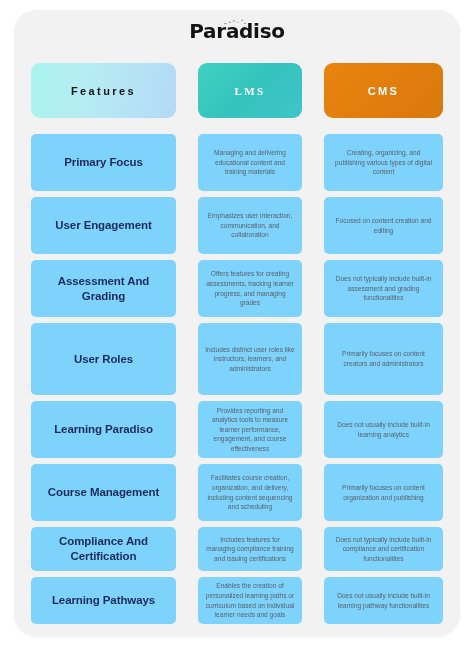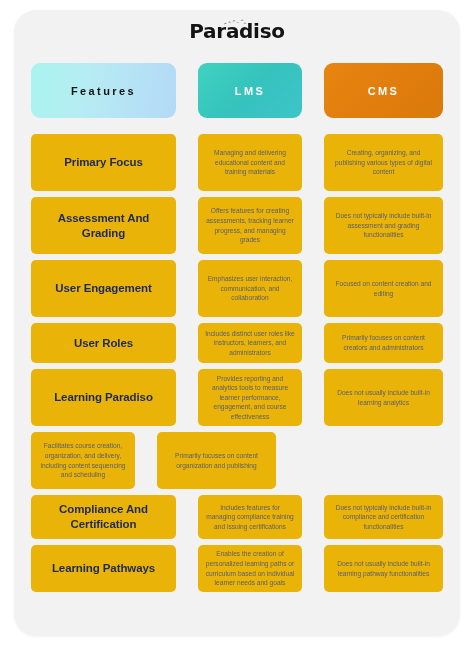--- a/index.html
+++ b/index.html
@@ -99,32 +99,33 @@
     letter-spacing: 2.4px;
     text-transform: none;
   }
   .pill-features {
     background: linear-gradient(100deg, #a9f4ee 0%, #b6ecf3 38%, #b4d9f7 100%);
   }
   .pill-features .pill-label { color: #111418; }
 
   .pill-lms {
     background: linear-gradient(135deg, #3fd2c0 0%, #35c3bd 50%, #3ec4c9 100%);
+    font-family: Liberation Serif, serif;
   }
   .pill-lms .pill-label { color: #ffffff; }
 
   .pill-cms {
     background: linear-gradient(135deg, #e8840f 0%, #e07d0d 55%, #d97a0c 100%);
     text-align: center;
   }
   .pill-cms .pill-label { color: #ffffff; }
 
   
   .cell {
-    background: #eab308;
+    background: #7dd3fc;
     border-radius: 5px;
     box-sizing: border-box;
     display: flex;
     align-items: center;
     justify-content: center;
     padding: 6px 7px;
   }
 
   .cell-feature {
     font-size: 11.5px;
@@ -140,21 +141,21 @@
     font-weight: 400;
     color: #5a5f6b;
     text-align: center;
     line-height: 9.6px;
   }
 
   
   .r0 .cell { height: 57px; }
   .r1 .cell { height: 57px; }
   .r2 .cell { height: 57px; }
-  .r3 .cell { height: 40px; }
+  .r3 .cell { height: 72px; }
   .r4 .cell { height: 57px; }
   .r5 .cell { height: 57px; }
   .r6 .cell { height: 44px; align-items: center; }
   .r7 .cell { height: 47px; }
 </style>
 </head>
 <body>
 
 <div class="page">
   <div class="card">
@@ -194,44 +195,44 @@
           <span class="cell-feature">Primary Focus</span>
         </div>
         <div class="cell col-2">
           <span class="cell-desc">Managing and delivering educational content and training materials</span>
         </div>
         <div class="cell col-3">
           <span class="cell-desc">Creating, organizing, and publishing various types of digital content</span>
         </div>
       </div>
 
+      <div class="row r1">
+        <div class="cell col-1">
+          <span class="cell-feature">User Engagement</span>
+        </div>
+        <div class="cell col-2">
+          <span class="cell-desc">Emphasizes user interaction, communication, and collaboration</span>
+        </div>
+        <div class="cell col-3">
+          <span class="cell-desc">Focused on content creation and editing</span>
+        </div>
+      </div>
+
       <div class="row r2">
         <div class="cell col-1">
           <span class="cell-feature">Assessment And Grading</span>
         </div>
         <div class="cell col-2">
           <span class="cell-desc">Offers features for creating assessments, tracking learner progress, and managing grades</span>
         </div>
         <div class="cell col-3">
           <span class="cell-desc">Does not typically include built-in assessment and grading functionalities</span>
         </div>
       </div>
 
-      <div class="row r1">
-        <div class="cell col-1">
-          <span class="cell-feature">User Engagement</span>
-        </div>
-        <div class="cell col-2">
-          <span class="cell-desc">Emphasizes user interaction, communication, and collaboration</span>
-        </div>
-        <div class="cell col-3">
-          <span class="cell-desc">Focused on content creation and editing</span>
-        </div>
-      </div>
-
       <div class="row r3">
         <div class="cell col-1">
           <span class="cell-feature">User Roles</span>
         </div>
         <div class="cell col-2">
           <span class="cell-desc">Includes distinct user roles like instructors, learners, and administrators</span>
         </div>
         <div class="cell col-3">
           <span class="cell-desc">Primarily focuses on content creators and administrators</span>
         </div>
@@ -243,20 +244,23 @@
         </div>
         <div class="cell col-2">
           <span class="cell-desc">Provides reporting and analytics tools to measure learner performance, engagement, and course effectiveness</span>
         </div>
         <div class="cell col-3">
           <span class="cell-desc">Does not usually include built-in learning analytics</span>
         </div>
       </div>
 
       <div class="row r5">
+        <div class="cell col-1">
+          <span class="cell-feature">Course Management</span>
+        </div>
         <div class="cell col-2">
           <span class="cell-desc">Facilitates course creation, organization, and delivery, including content sequencing and scheduling</span>
         </div>
         <div class="cell col-3">
           <span class="cell-desc">Primarily focuses on content organization and publishing</span>
         </div>
       </div>
 
       <div class="row r6">
         <div class="cell col-1">

